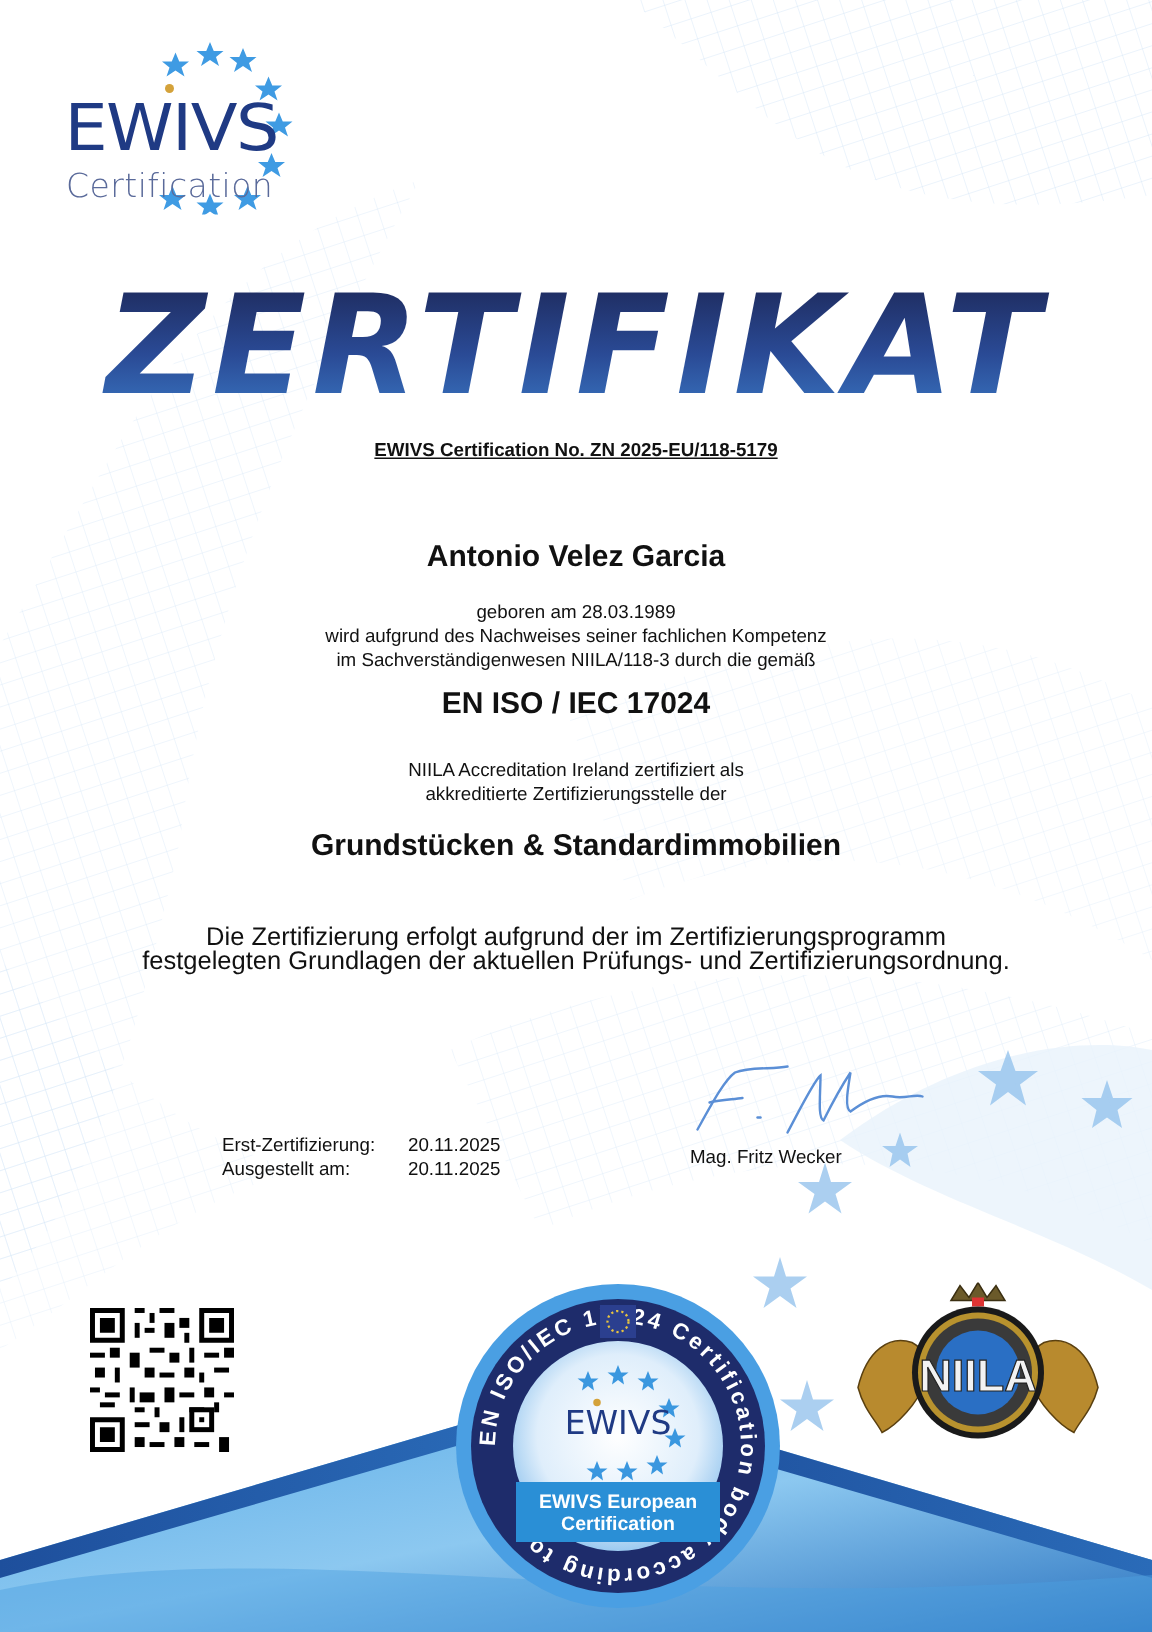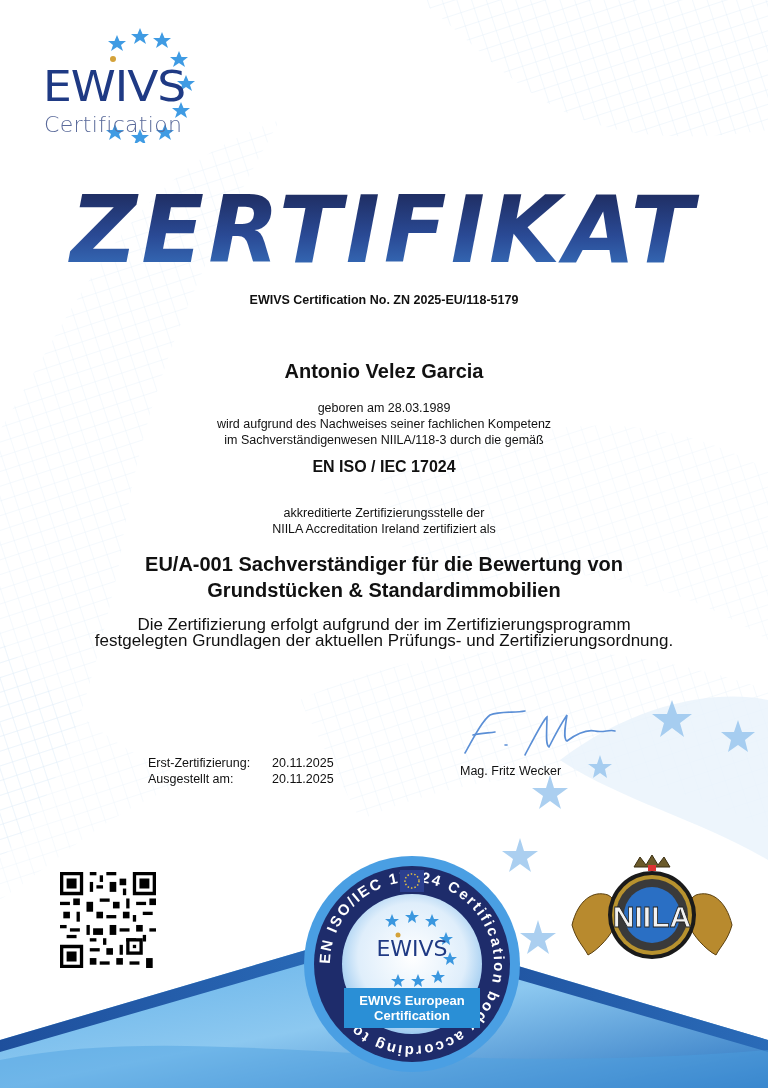--- a/index.html
+++ b/index.html
@@ -19,24 +19,24 @@
   .logo-cert { position:absolute; left:4px; top:84px; font-size:22px; color:#5a6a9a; font-family:"DejaVu Sans", sans-serif; letter-spacing:0.3px; font-weight:300;}
   .logo-dot { position:absolute; left:70px; top:28px; width:6px; height:6px; border-radius:50%; background:#d4a23a; }
 
   .title {
     top:177px; font-size:92px; font-weight:700; letter-spacing:4px;
     background:linear-gradient(#1b2350 0%, #2a4a95 55%, #3b7bc7 100%);
     -webkit-background-clip:text; background-clip:text; color:transparent;
     font-family:"DejaVu Sans", sans-serif;
     font-style:italic;
   }
-  .certno { top:293px; font-size:12.5px; font-weight:700; }
+  .certno { top:293px; font-size:12.5px; font-weight:700;text-decoration:underline; }
   .name { top:360px; font-size:20px; font-weight:700; }
   .p1 { top:400px; font-size:12.5px; line-height:16px; }
-  .iso { top:458px; font-size:16px; font-weight:700; }
+  .iso { top:458px; font-size:20px; font-weight:700; }
   .p2 { top:505px; font-size:12.5px; line-height:16px; }
   .qual { top:551px; font-size:20px; font-weight:700; line-height:26px; }
   .p3 { top:617px; font-size:17px; line-height:16px; }
 
   .details { left:148px; top:713px; font-size:12.5px; line-height:16px;margin-top:42px; }
   .details .row { display:flex; }
   .details .k { width:124px; }
 
   .sig { left:455px; top:705px; width:170px; height:60px; }
   .signer { left:460px; top:764px; font-size:12.5px; }
@@ -110,26 +110,25 @@
 
 <div class="abs center name">Antonio Velez Garcia</div>
 <div class="abs center p1">
   <div>geboren am 28.03.1989</div>
   <div>wird aufgrund des Nachweises seiner fachlichen Kompetenz</div>
   <div>im Sachverständigenwesen NIILA/118-3 durch die gemäß</div>
 </div>
 
 <div class="abs center iso">EN ISO / IEC 17024</div>
 <div class="abs center p2">
+  <div>NIILA Accreditation Ireland zertifiziert als</div>
   <div>akkreditierte Zertifizierungsstelle der</div>
-  <div>NIILA Accreditation Ireland zertifiziert als</div>
 </div>
 
 <div class="abs center qual">
-  <div>EU/A-001 Sachverständiger für die Bewertung von</div>
   <div>Grundstücken &amp; Standardimmobilien</div>
 </div>
 <div class="abs center p3">
   <div>Die Zertifizierung erfolgt aufgrund der im Zertifizierungsprogramm</div>
   <div>festgelegten Grundlagen der aktuellen Prüfungs- und Zertifizierungsordnung.</div>
 </div>
 
 <div class="abs details">
   <div class="row">
     <span class="k">Erst-Zertifizierung:</span>

